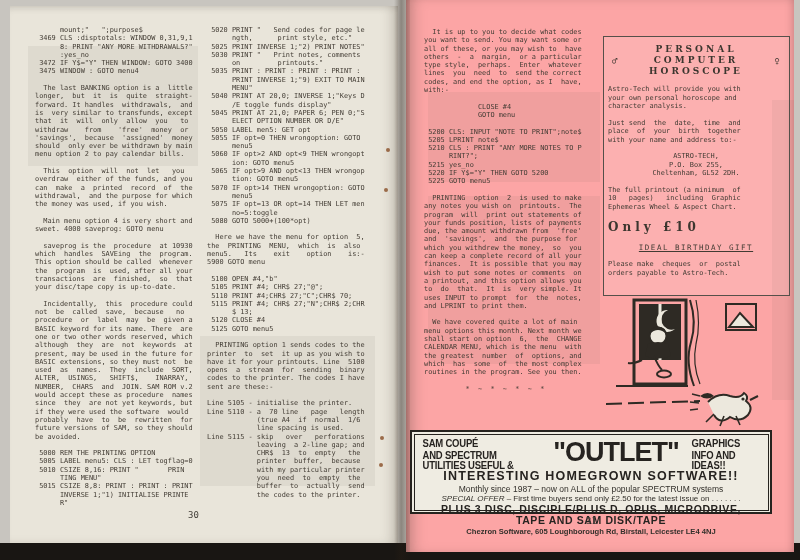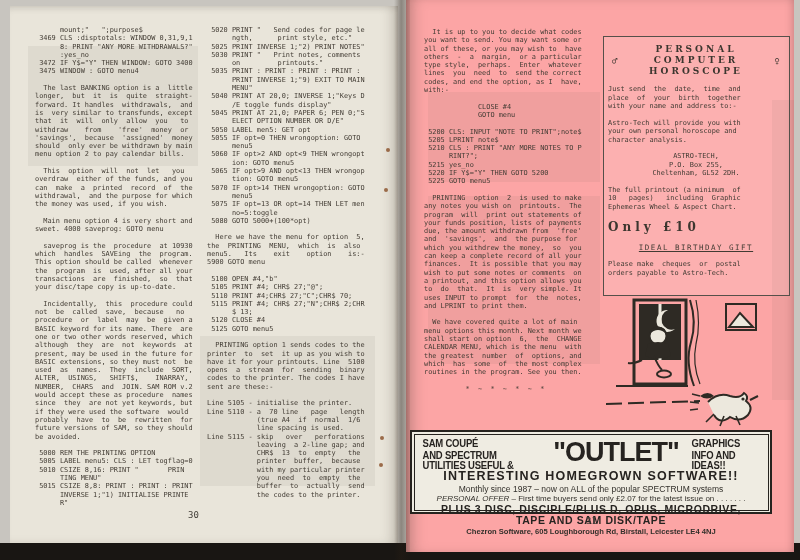--- a/index.html
+++ b/index.html
@@ -244,26 +244,26 @@
     <div id="horo">
       <div>
         <div class="ht-line">PERSONAL</div>
         <div class="ht-mid">
           <span class="ht-sym">♂</span>
           <span class="ht-line">COMPUTER</span>
           <span class="ht-sym">♀</span>
         </div>
         <div class="ht-line">HOROSCOPE</div>
       </div>
+      <pre class="horo-body">Astro-Tech will provide you with
+your own personal horoscope and
+character analysis.</pre>
       <pre class="horo-body">Just send  the  date,  time  and
 place  of  your  birth  together
 with your name and address to:-</pre>
-      <pre class="horo-body">Astro-Tech will provide you with
-your own personal horoscope and
-character analysis.</pre>
       <pre class="horo-body horo-center">ASTRO-TECH,
 P.O. Box 255,
 Cheltenham, GL52 2DH.</pre>
       <pre class="horo-body">The full printout (a minimum  of
 10   pages)   including  Graphic
 Ephemeras Wheel &amp; Aspect Chart.</pre>
       <div class="horo-price">Only £10</div>
       <div class="horo-gift">IDEAL BIRTHDAY GIFT</div>
       <pre class="horo-body">Please make  cheques  or  postal
 orders payable to Astro-Tech.</pre>
@@ -315,21 +315,21 @@
 AND SPECTRUM
 UTILITIES USEFUL &amp;</div>
           <div class="outlet-title">"OUTLET"</div>
           <div class="outlet-right">GRAPHICS
 INFO AND
 IDEAS!!</div>
         </div>
         <div class="outlet-headline">INTERESTING HOMEGROWN SOFTWARE!!</div>
         <div class="outlet-line1">Monthly since 1987 – now on ALL of the popular SPECTRUM systems</div>
         <div class="outlet-line2">
-          <span class="em">PERSONAL OFFER</span><span> – First time buyers send only £2.07 for the latest issue on . . . . . . .</span>
+          <span class="em">SPECIAL OFFER</span><span> – First time buyers send only £2.50 for the latest issue on . . . . . . .</span>
         </div>
         <div class="outlet-line3">PLUS 3 DISC, DISCIPLE/PLUS D, OPUS, MICRODRIVE,</div>
         <div class="outlet-line4">TAPE AND SAM DISK/TAPE</div>
         <div class="outlet-line5">Chezron Software, 605 Loughborough Rd, Birstall, Leicester LE4 4NJ</div>
       </div>
     </div>
 
     <div class="pagenum" style="left:180px;top:516px;">31</div>
   </div>
 

